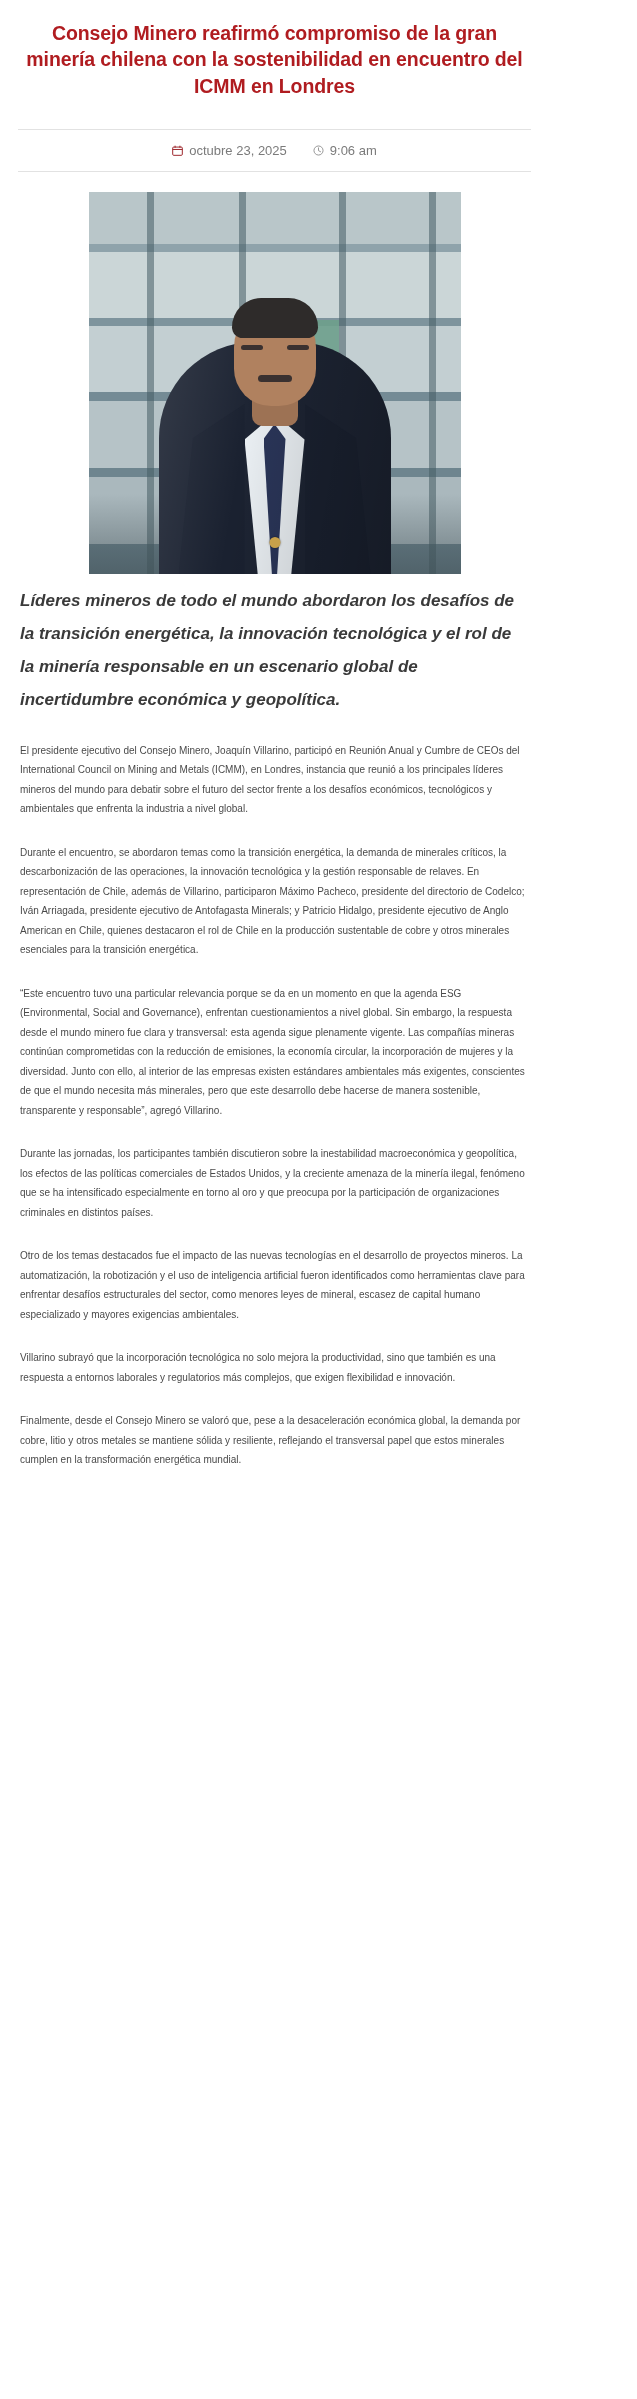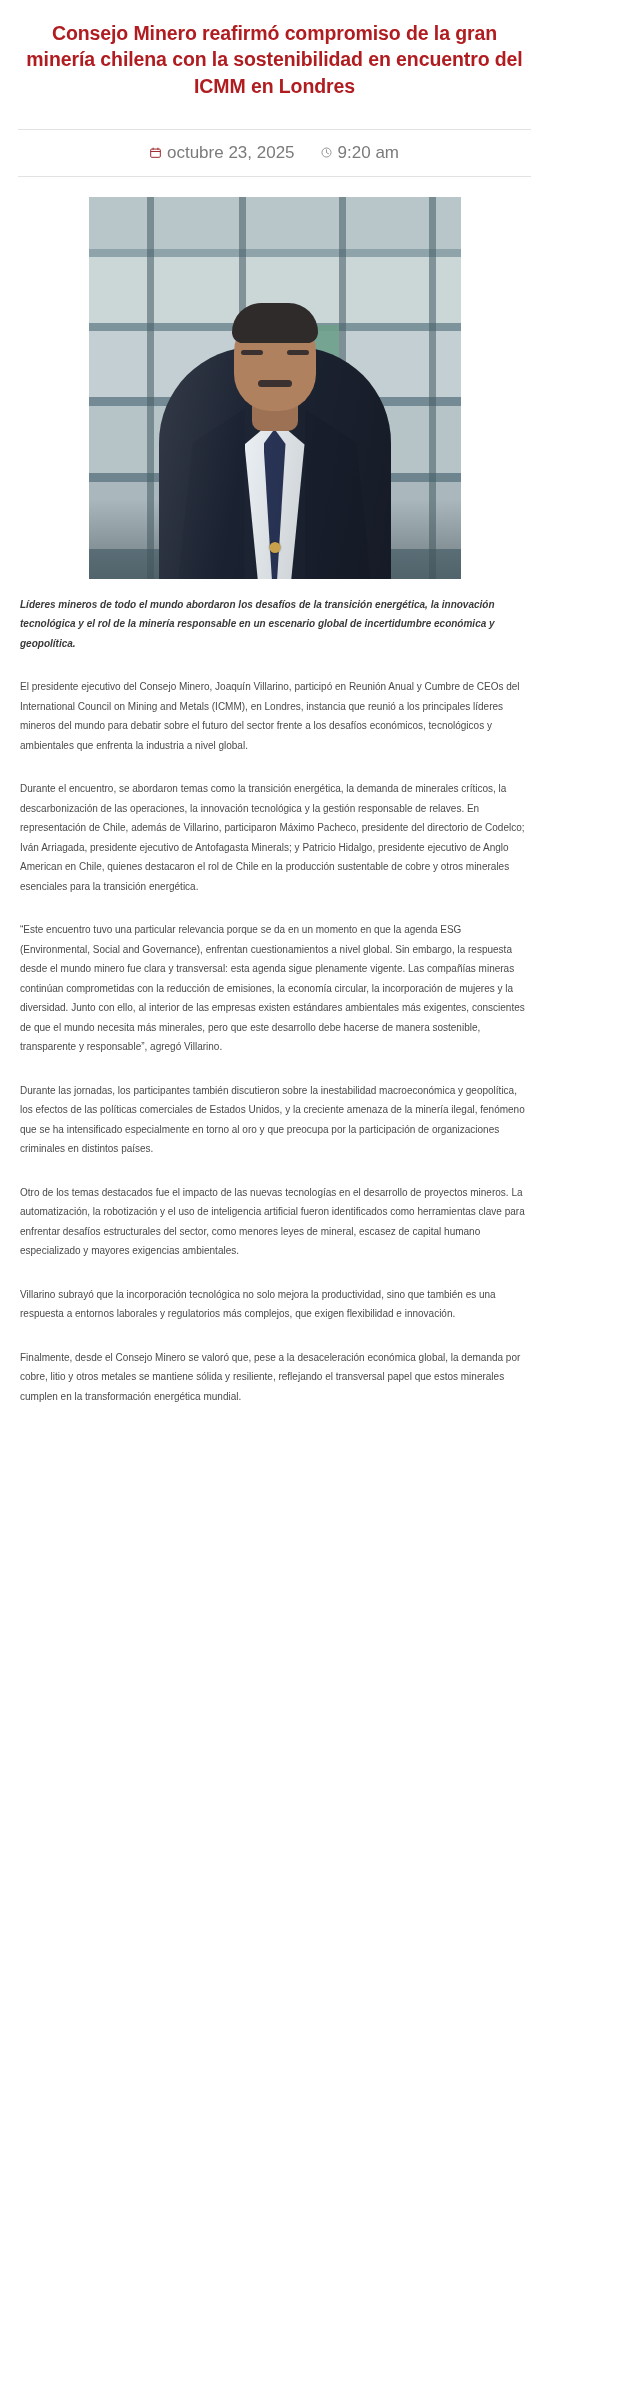--- a/index.html
+++ b/index.html
@@ -41,21 +41,21 @@
     border: 0;
     border-top: 1px solid #e2e2e2;
     margin: 0 4px 0 4px;
   }
   .meta-row {
     display: flex;
     justify-content: center;
     align-items: flex-start;
     gap: 26px;
     padding: 13px 0 13px 0;
-    font-size: 17px;
+    font-size: 13px;
     color: #7b7b7b;
   }
   .meta-item {
     display: flex;
     align-items: center;
     gap: 6px;
     white-space: nowrap;
   }
   .meta-item svg { display: block; }
 
@@ -215,22 +215,22 @@
     position: absolute;
     bottom: 192px; left: 50%;
     transform: translateX(-50%);
     width: 34px; height: 7px;
     background: #3a3130;
     border-radius: 4px;
   }
 
   
   .lead {
-    margin: 16px 6px 0 6px;
-    font-size: 10px;
+    margin: 10px 6px 0 6px;
+    font-size: 17px;
     line-height: 1.95;
     font-weight: bold;
     font-style: italic;
     color: #3a3a3a;
   }
   .para {
     margin: 24px 6px 0 6px;
     font-size: 10px;
     line-height: 1.95;
     color: #4a4a4a;
@@ -257,21 +257,21 @@
       </span>
       <span>octubre 23, 2025</span>
     </div>
     <div class="meta-item">
       <span>
         <svg width="11" height="11" viewBox="0 0 16 16" aria-hidden="true">
           <circle cx="8" cy="8" r="6.6" fill="none" stroke="#8b8b8b" stroke-width="1.3"></circle>
           <polyline points="8,4.2 8,8.2 11,9.8" fill="none" stroke="#8b8b8b" stroke-width="1.3" stroke-linecap="round" stroke-linejoin="round"></polyline>
         </svg>
       </span>
-      <span>9:20 am</span>
+      <span>9:06 am</span>
     </div>
   </div>
 
   <hr class="meta-divider-bottom">
 
   <div class="hero-wrap">
     <div class="hero">
       <div class="bg"></div>
       <div class="mullion m1"></div>
       <div class="mullion m2"></div>

